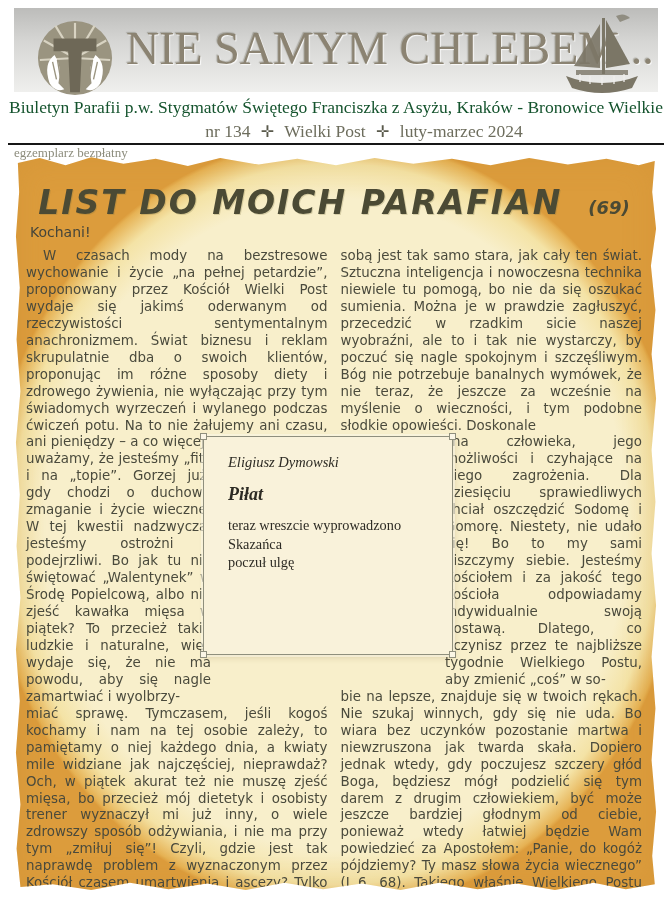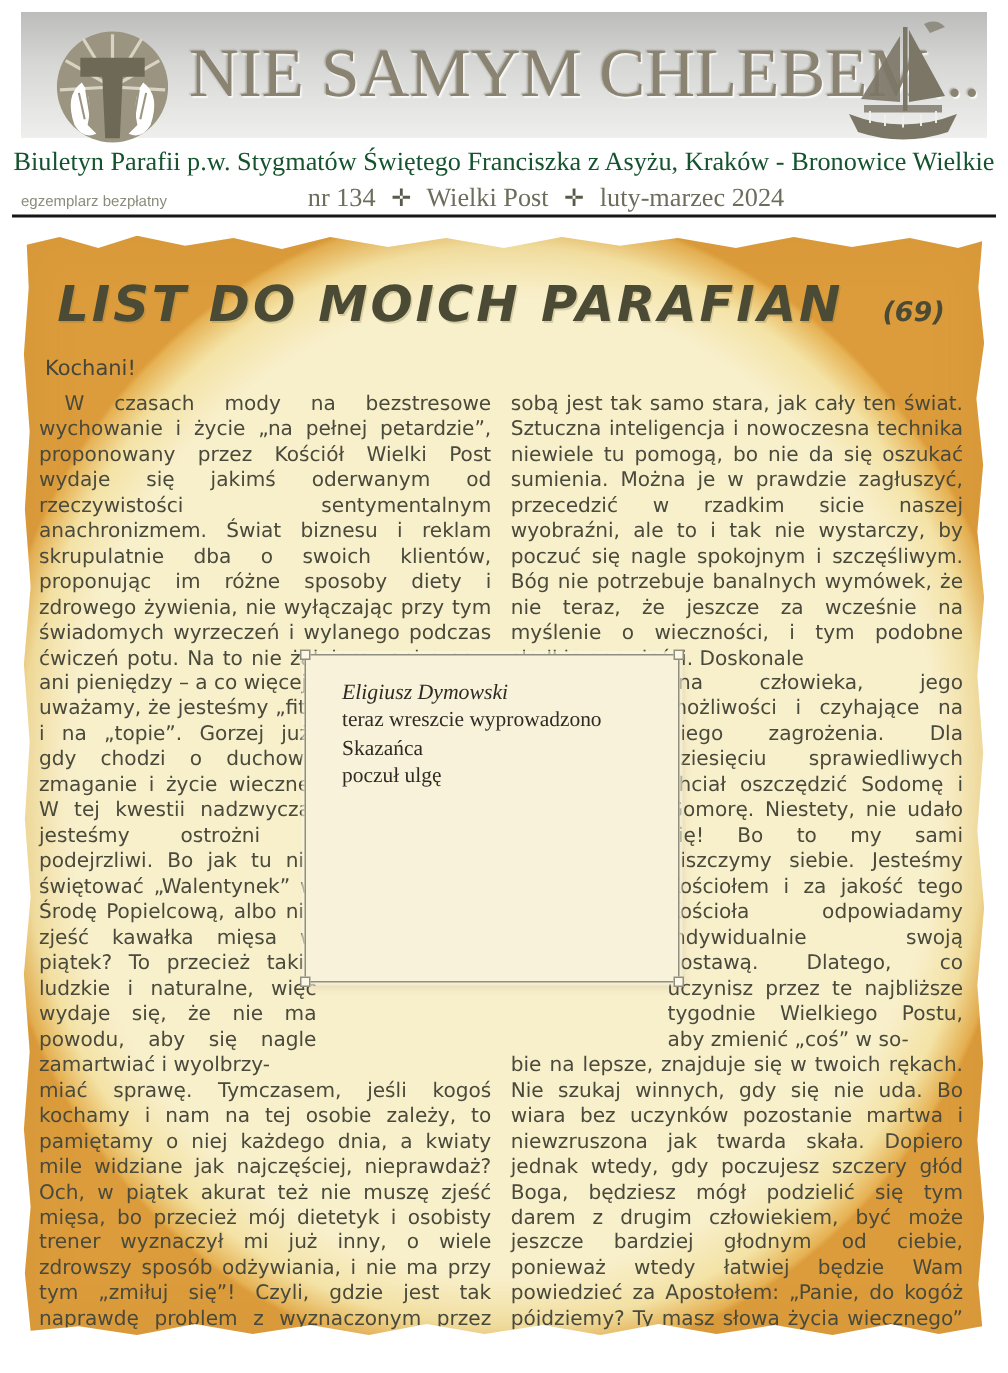--- a/index.html
+++ b/index.html
@@ -31,22 +31,22 @@
   .sub1 {
     position:absolute; top:97px; left:0; width:672px; text-align:center;
     font-family:"Liberation Serif", serif; font-size:17.5px; color:#14532d;
   }
   .sub2 {
     position:absolute; top:121px; left:0; width:672px; text-align:center;
     font-family:"Liberation Serif", serif; font-size:17.5px; color:#6d6d5d;margin-left:28px;
   }
   .sub2 .cross { font-size:16px; color:#5a5a4c; padding:0 6px; }
   .free-copy {
-    position:absolute; top:129px; left:14px;
-    font-family:Liberation Sans, sans-serif; font-size:10px; color:#8c8c7c;
+    position:absolute; top:145px; left:14px;
+    font-family:Liberation Serif, serif; font-size:13px; color:#8c8c7c;
   }
   .rule {
     position:absolute; top:143px; left:8px; width:656px;
     border-top:2px solid #161616;
   }
 
   
   .parchment {
     position:absolute; top:155px; left:14px; width:644px; height:738px;
     background: radial-gradient(ellipse 54% 52.5% at 50% 50%,
@@ -67,21 +67,21 @@
       60% 99.6%, 54% 98.7%, 48% 99.5%, 42% 98.6%, 36% 99.6%, 30% 98.7%,
       24% 99.5%, 18% 98.6%, 12% 99.6%, 6% 98.8%, 1% 99.2%,
       0.4% 94%, 1% 88%, 0.3% 81%, 0.9% 74%, 0.3% 67%, 1% 60%, 0.4% 53%,
       0.9% 46%, 0.3% 39%, 1% 32%, 0.4% 25%, 0.9% 18%, 0.3% 11%, 0.8% 5%
     );
   }
   .parch-inner { position:absolute; inset:0; padding:28px 16px 0 12px; }
 
   .article-title-row {
     display:flex; align-items:baseline; justify-content:center; gap:26px;
-    margin-bottom:16px;
+    margin-bottom:2px;
     text-align:center;
   }
   .article-title {
     font-family:"DejaVu Sans", sans-serif;
     font-style:italic; font-weight:700; font-size:33px; letter-spacing:2px;
     color:#4b4a34; text-shadow:1px 1px 0 rgba(120,110,60,.25);
   }
   .article-no { font-style:italic; font-weight:700; font-size:18px; color:#4b4a34; }
 
   .greeting { font-size:14px; color:#45453a; margin:0 0 8px 4px; }
@@ -200,16 +200,17 @@
       </div>
     </div>
   </div>
 
   <div class="poem-box">
     <span class="poem-corner pc-tl"></span>
     <span class="poem-corner pc-tr"></span>
     <span class="poem-corner pc-bl"></span>
     <span class="poem-corner pc-br"></span>
     <div class="poem-author">Eligiusz Dymowski</div>
+    <div class="poem-title">Piłat</div>
     <div class="stanza">teraz wreszcie wyprowadzono Skazańca
 poczuł ulgę</div>
   </div>
 </div>
 
 </body></html>

